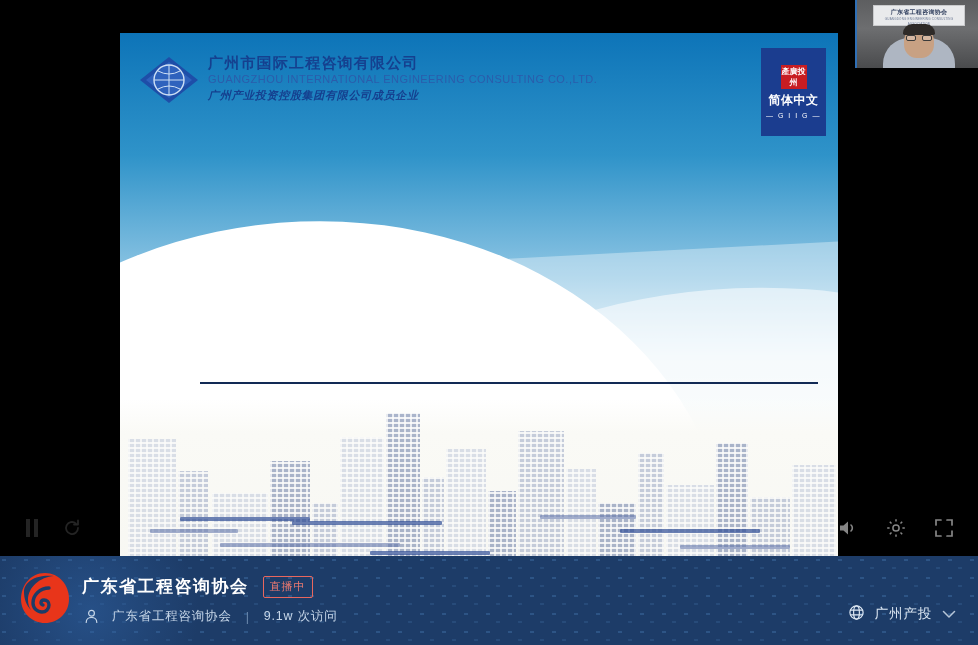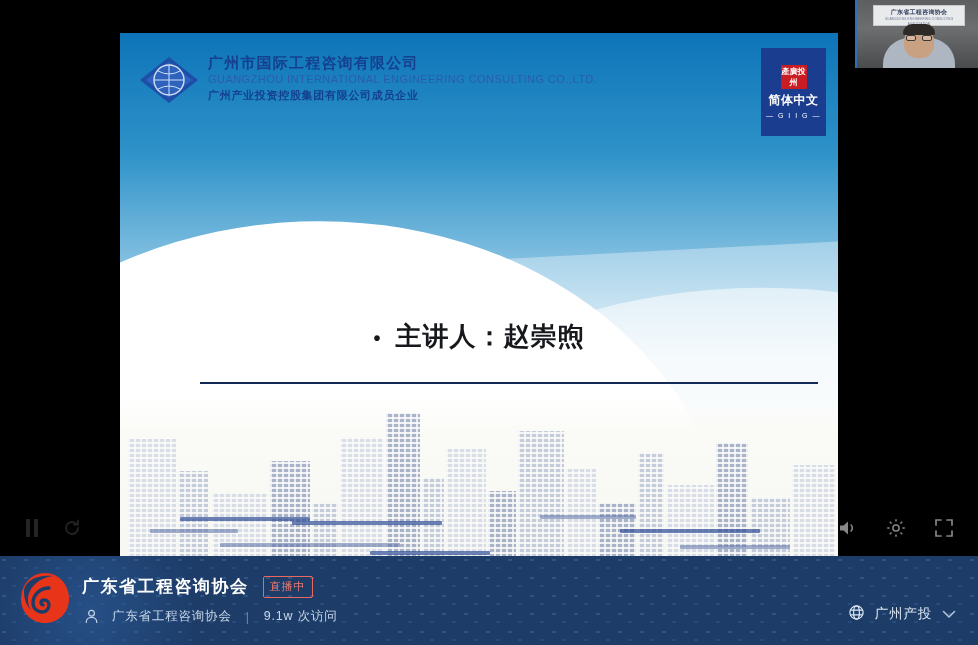--- a/index.html
+++ b/index.html
@@ -43,21 +43,21 @@
   
   .slide-header { position:absolute; left:0; top:0; width:718px; height:108px; }
   .co-logo { position:absolute; left:18px; top:22px; width:62px; height:50px; }
   .co-logo svg { display:block; }
   .co-text { position:absolute; left:88px; top:20px; }
   .co-cn1 { font-size:15px; font-weight:bold; color:#15408f; letter-spacing:1.2px;
             line-height:20px; white-space:nowrap; }
   .co-en { font-size:11px; color:#2b5cab; letter-spacing:.45px; line-height:13px;
            white-space:nowrap; }
   .co-cn2 { font-size:11px; font-weight:bold; color:#15408f; letter-spacing:.7px;
-            line-height:18px; white-space:nowrap; }
+            line-height:18px; white-space:nowrap;font-style:italic; }
 
   .giig { position:absolute; right:12px; top:15px; width:65px; height:88px;
           background:#1b3d8f; display:flex; flex-direction:column;
           align-items:center; justify-content:center; gap:3px; }
   .giig-seal { width:26px; height:24px; background:#c81d22; color:#fff;
                font-size:8px; font-weight:bold; line-height:11px; text-align:center;
                padding-top:1px; letter-spacing:0; }
   .giig-cn { color:#fff; font-size:12px; font-weight:bold; letter-spacing:.5px; }
   .giig-en { color:#fff; font-size:7px; letter-spacing:1.5px; }
 
@@ -183,21 +183,20 @@
           <div class="co-en">GUANGZHOU INTERNATIONAL ENGINEERING CONSULTING CO.,LTD.</div>
           <div class="co-cn2">广州产业投资控股集团有限公司成员企业</div>
         </div>
         <div class="giig">
           <div class="giig-seal">產廣投州</div>
           <div class="giig-cn">简体中文</div>
           <div class="giig-en">— G I I G —</div>
         </div>
       </div>
 
-      <div class="speaker"><span class="dot">•</span><span>主讲人：赵崇煦</span></div>
       <div class="rule"></div>
     </div>
 
     <div class="pip">
       <div class="pip-wall"></div>
       <div class="pip-banner">
         <div class="pip-banner-t">广东省工程咨询协会</div>
         <div class="pip-banner-s">GUANGDONG ENGINEERING CONSULTING ASSOCIATION</div>
       </div>
       <div class="pip-body"></div>

